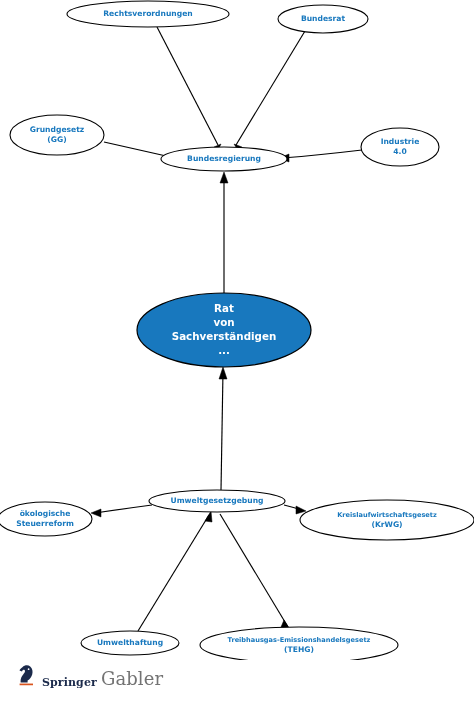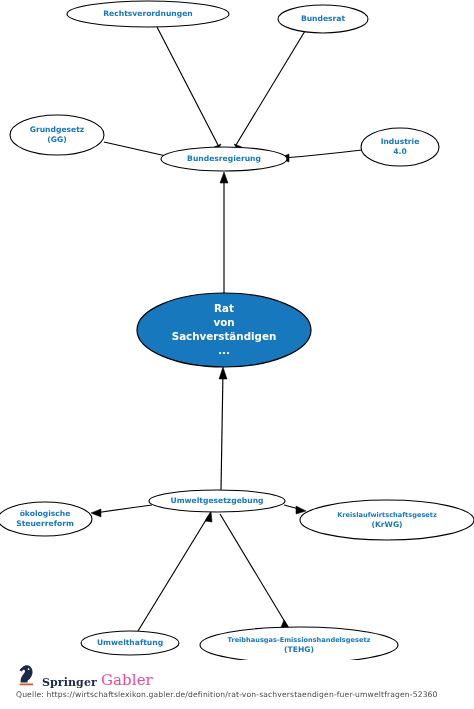--- a/index.html
+++ b/index.html
@@ -89,23 +89,23 @@
     font-family: "DejaVu Serif", "Liberation Serif", serif;
     line-height: 1;
     letter-spacing: 0.1px;
   }
   #logo-springer {
     font-size: 11px;
     font-weight: bold;
     color: #1b2a4b;
   }
   #logo-gabler {
-    font-size: 15px;
+    font-size: 18px;
     font-weight: normal;
-    color: #ec4899;
+    color: #737373;
     margin-left: 4px;
   }
   #source-line {
     position: absolute;
     left: 16px;
     top: 30px;
     font-family: "DejaVu Sans", "Liberation Sans", sans-serif;
     font-size: 7.6px;
     color: #4a4a4a;
     letter-spacing: 0.15px;
@@ -225,14 +225,13 @@
                  C9.0 6.1 8.3 5.5 7.5 5.7 C6.8 5.9 6.4 6.6 6.0 7.4
                  L3.5 6.4 C4.0 5.1 5.1 4.4 6.4 3.2 Z" fill="#1b2a4b"></path>
         <circle cx="12.6" cy="5.2" r="0.85" fill="#ffffff"></circle>
         <path d="M3.6 20.4 L17.0 20.4" stroke="#d9541e" stroke-width="1.7" stroke-linecap="butt"></path>
       </svg>
     </span>
     <span class="logo-text" id="logo-springer">Springer</span>
     <span class="logo-text" id="logo-gabler">Gabler</span>
   </div>
 
-  <div id="source-line">Quelle: https://wirtschaftslexikon.gabler.de/definition/rat-von-sachverstaendigen-fuer-umweltfragen-52360</div>
 </div>
 
 </body></html>

